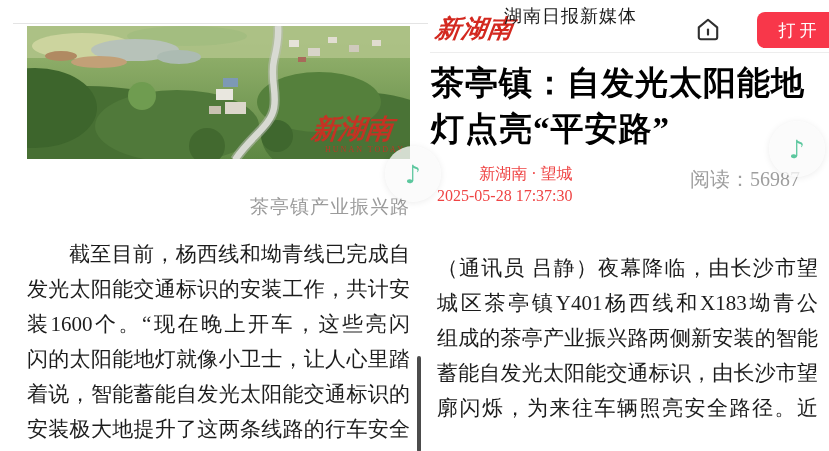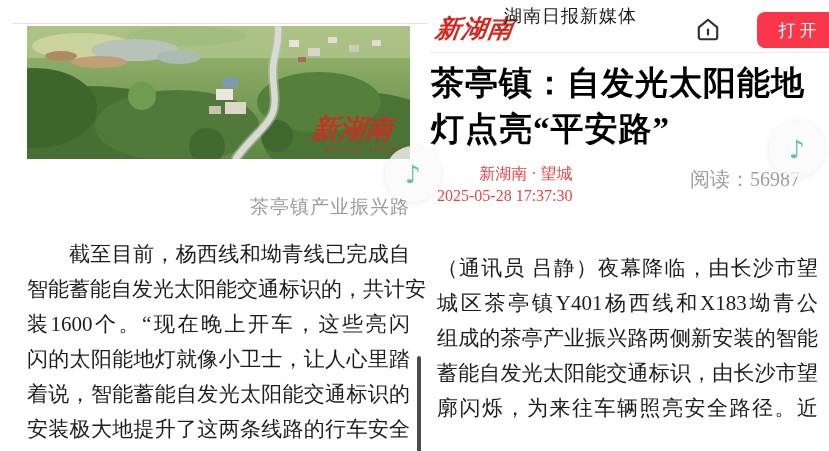--- a/index.html
+++ b/index.html
@@ -108,21 +108,21 @@
   </div>
 
   <div class="caption">茶亭镇产业振兴路</div>
 
   <div class="audio-btn audio-left">
     <span class="note">♪</span>
   </div>
 
   <div class="left-body">
     <div class="body-line indent">截至目前，杨西线和坳青线已完成自</div>
-    <div class="body-line">智能蓄能自发光太阳能交通标识的，共计安</div>
+    <div class="body-line">发光太阳能交通标识的安装工作，共计安</div>
     <div class="body-line">装1600个。“现在晚上开车，这些亮闪</div>
     <div class="body-line">闪的太阳能地灯就像小卫士，让人心里踏</div>
     <div class="body-line">着说，智能蓄能自发光太阳能交通标识的</div>
     <div class="body-line">安装极大地提升了这两条线路的行车安全</div>
   </div>
 
   <div class="logo">新湖南</div>
   <div class="brand">湖南日报新媒体</div>
 
   <div class="home-btn">

